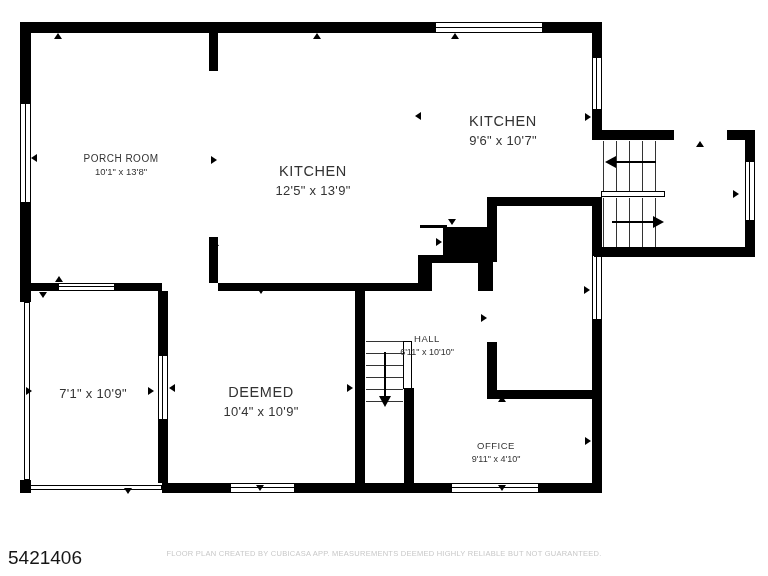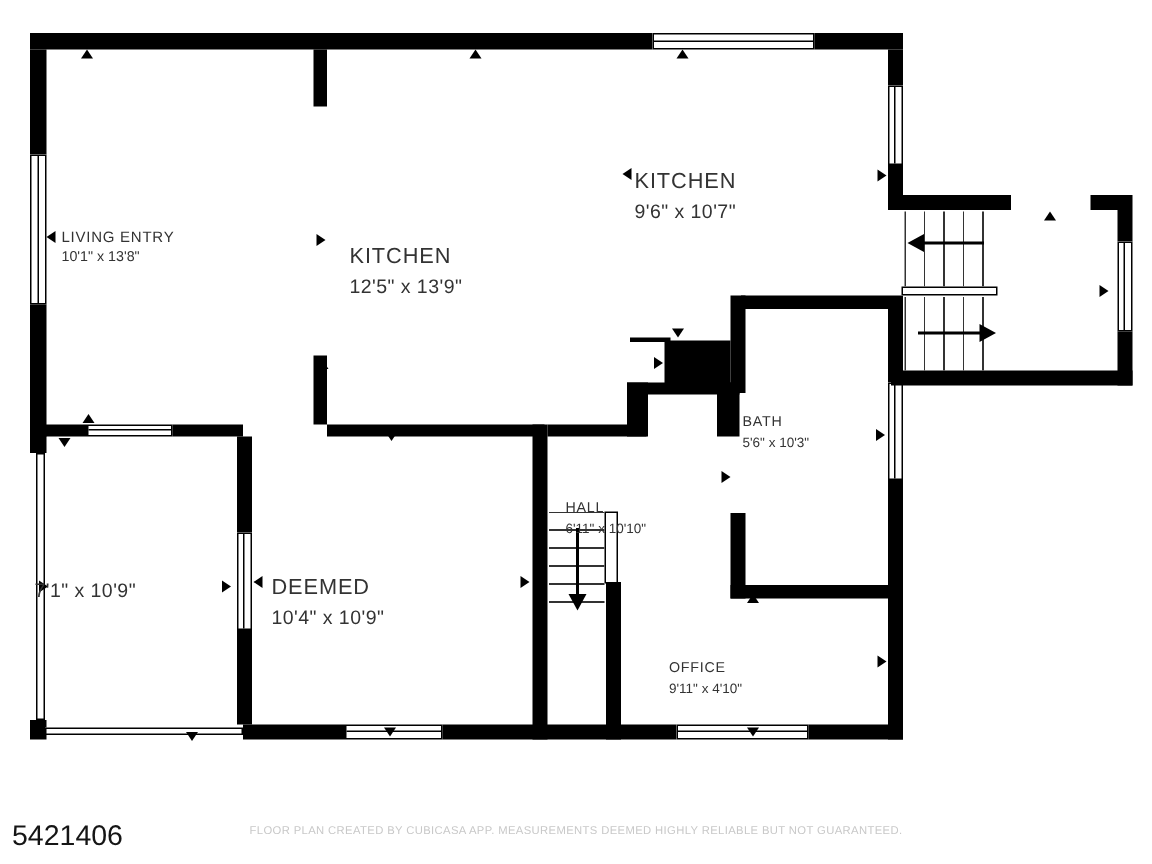--- a/index.html
+++ b/index.html
@@ -12,21 +12,21 @@
   .sh{position:absolute;background:repeating-linear-gradient(to bottom,#333 0,#333 1px,transparent 1px,transparent 12px);display:block}
   .t{position:absolute;width:0;height:0;display:block}
   .tu{border-left:4px solid transparent;border-right:4px solid transparent;border-bottom:6px solid #000}
   .td{border-left:4px solid transparent;border-right:4px solid transparent;border-top:6px solid #000}
   .tl{border-top:4px solid transparent;border-bottom:4px solid transparent;border-right:6px solid #000}
   .tr{border-top:4px solid transparent;border-bottom:4px solid transparent;border-left:6px solid #000}
   .ln{position:absolute;background:#000;display:block}
   .ahl{border-top:6px solid transparent;border-bottom:6px solid transparent;border-right:11px solid #000}
   .ahr{border-top:6px solid transparent;border-bottom:6px solid transparent;border-left:11px solid #000}
   .ahd{border-left:6px solid transparent;border-right:6px solid transparent;border-top:11px solid #000}
-  .room{position:absolute;color:#333;line-height:1.35}
+  .room{position:absolute;text-align:center;color:#333;line-height:1.35}
   .lg .rn{font-size:14.5px;letter-spacing:.6px}
   .lg .rd{font-size:13px;letter-spacing:.3px}
   .md .rn{font-size:10px;letter-spacing:.5px}
   .md .rd{font-size:9.5px}
   .sm .rn{font-size:9.5px;letter-spacing:.5px}
   .sm .rd{font-size:9px}
   .disclaimer{position:absolute;left:0;right:0;top:549px;text-align:center;font-size:7.5px;letter-spacing:.25px;color:#c8c8c8}
   .plan-id{position:absolute;left:8px;top:547px;font-size:19px;color:#151515}
 </style>
 </head>
@@ -132,34 +132,30 @@
   <i class="t tl" style="left:169px;top:384px"></i>
   <i class="t tr" style="left:347px;top:384px"></i>
   <i class="t tl" style="left:406px;top:440px"></i>
   <i class="t td" style="left:536px;top:390px"></i>
   <i class="t tu" style="left:498px;top:396px"></i>
   <i class="t td" style="left:256px;top:485px"></i>
   <i class="t td" style="left:498px;top:485px"></i>
   <i class="t tr" style="left:585px;top:437px"></i>
 
   <div class="room md" style="left:41px;top:152px;width:160px">
-    <div class="rn">LIVING ENTRY</div>
+    <div class="rn">PORCH ROOM</div>
     <div class="rd">10'1" x 13'8"</div>
   </div>
   <div class="room lg" style="left:233px;top:162px;width:160px">
     <div class="rn">KITCHEN</div>
     <div class="rd">12'5" x 13'9"</div>
   </div>
   <div class="room lg" style="left:423px;top:112px;width:160px">
     <div class="rn">KITCHEN</div>
     <div class="rd">9'6" x 10'7"</div>
-  </div>
-  <div class="room sm" style="left:495px;top:276px;width:100px">
-    <div class="rn">BATH</div>
-    <div class="rd">5'6" x 10'3"</div>
   </div>
   <div class="room sm" style="left:377px;top:333px;width:100px">
     <div class="rn">HALL</div>
     <div class="rd">6'11" x 10'10"</div>
   </div>
   <div class="room lg" style="left:23px;top:385px;width:140px">
     <div class="rd">7'1" x 10'9"</div>
   </div>
   <div class="room lg" style="left:181px;top:383px;width:160px">
     <div class="rn">DEEMED</div>

